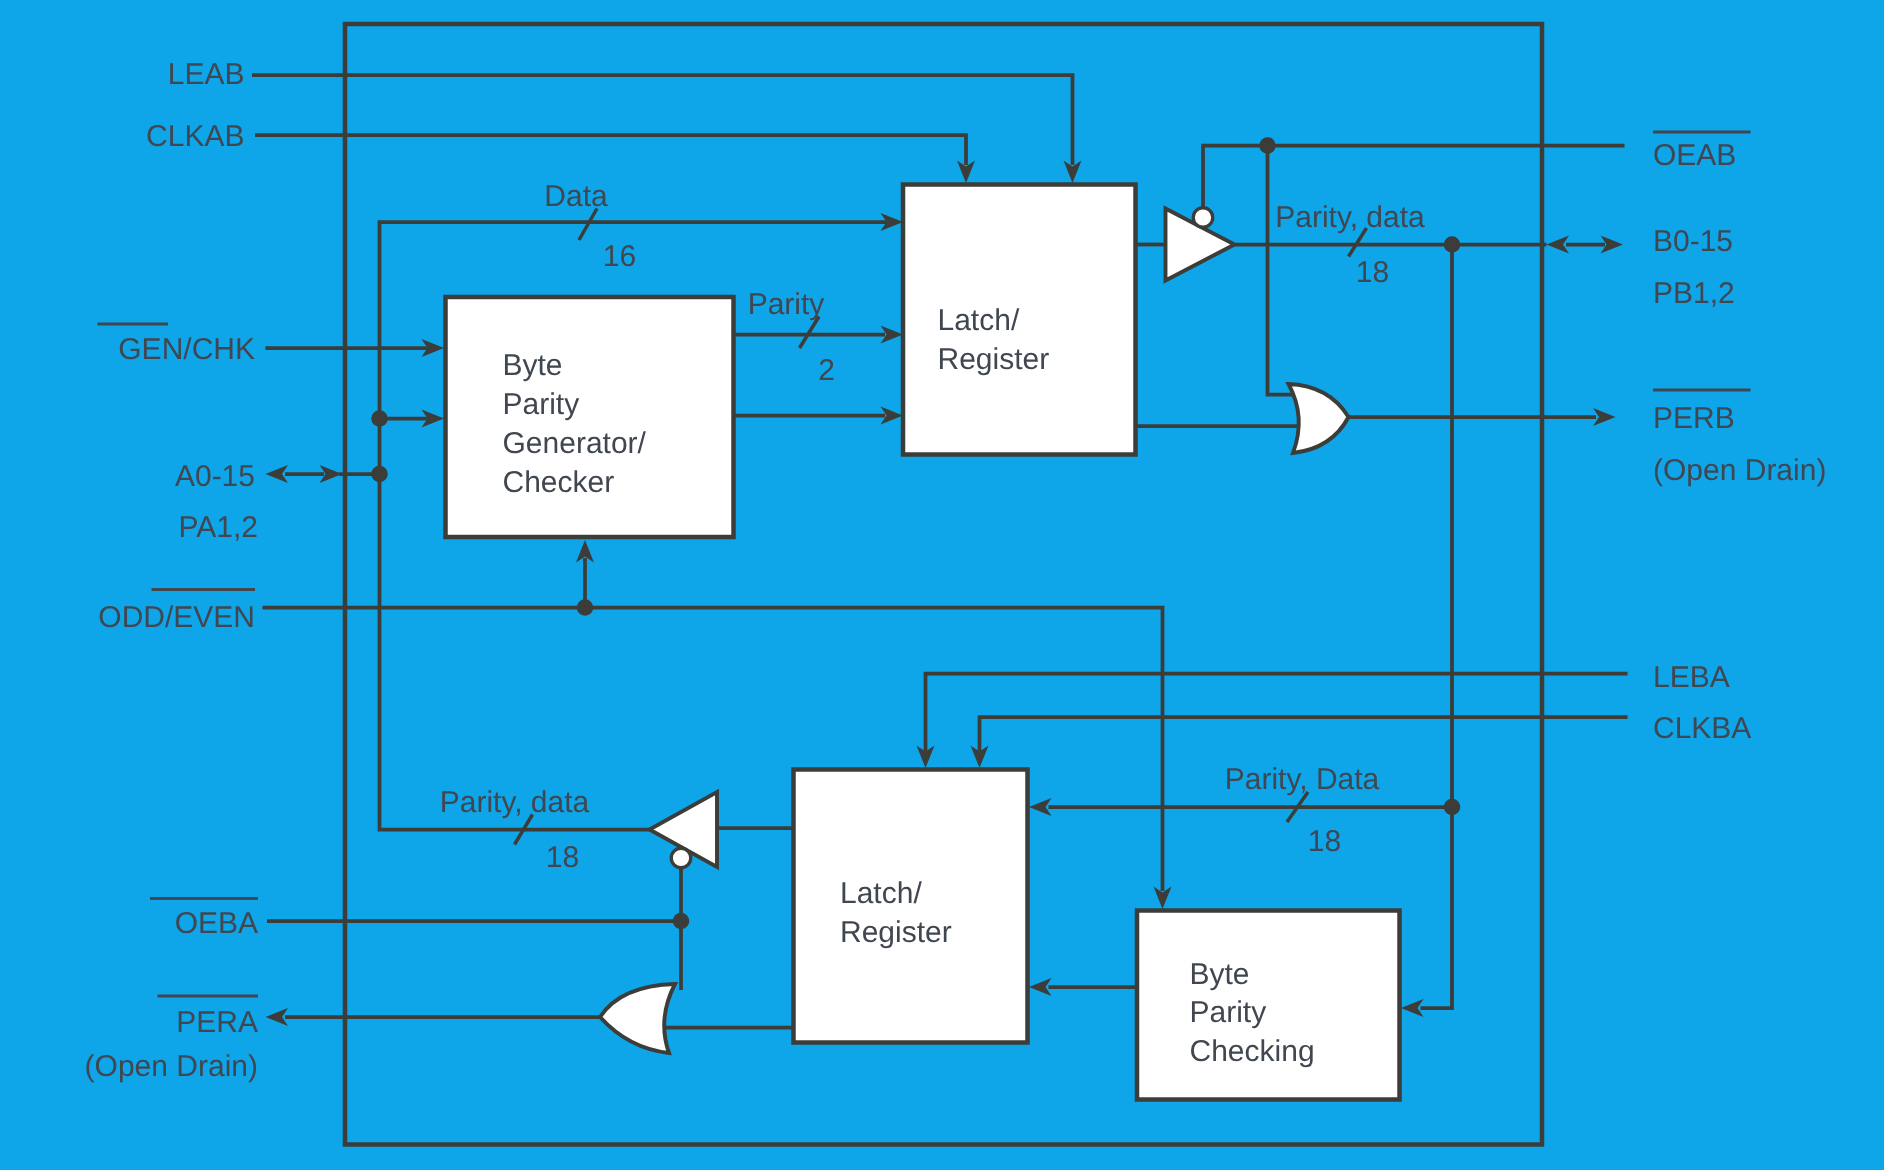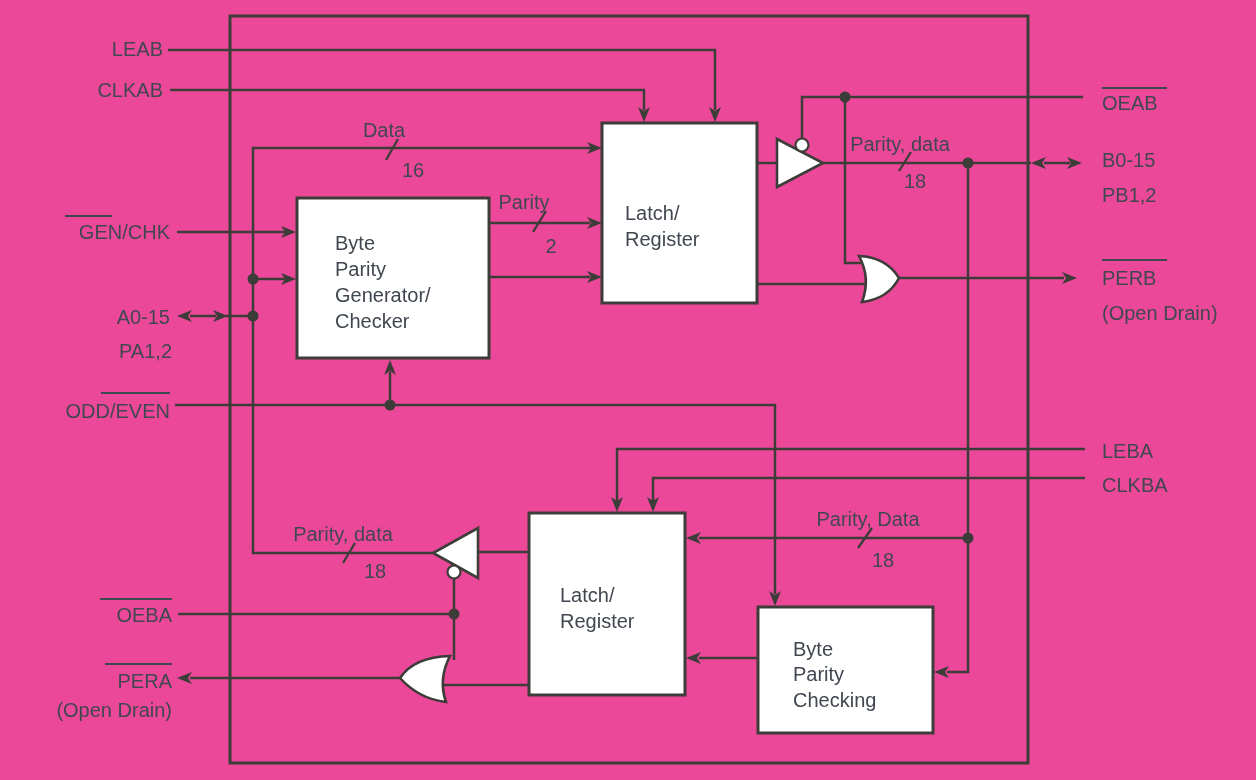--- a/index.html
+++ b/index.html
@@ -1,16 +1,16 @@
 <!DOCTYPE html>
 <html><head>
 <meta charset="utf-8">
 <style>
   html,body{margin:0;padding:0;background:#ffffff;}
-  .stage{position:relative;width:1256px;height:780px;background:#ec4899;overflow:hidden;
+  .stage{position:relative;width:1256px;height:780px;background:#0ea5e9;overflow:hidden;
          font-family:"Liberation Sans","DejaVu Sans",sans-serif;}
   svg{display:block;}
   .wire{stroke:#3c3c38;stroke-width:2.5;fill:none;}
   .thick{stroke:#3c3c38;stroke-width:3;fill:none;}
   .blockbox{stroke:#3c3c38;stroke-width:3;fill:#ffffff;}
   .gate{stroke:#3c3c38;stroke-width:2.6;fill:#ffffff;}
   .bubble{stroke:#3c3c38;stroke-width:2.2;fill:#ffffff;}
   .dot{fill:#3c3c38;stroke:none;}
   .ah{fill:#3c3c38;stroke:none;}
   .lbl{fill:#414750;font-size:20px;}

